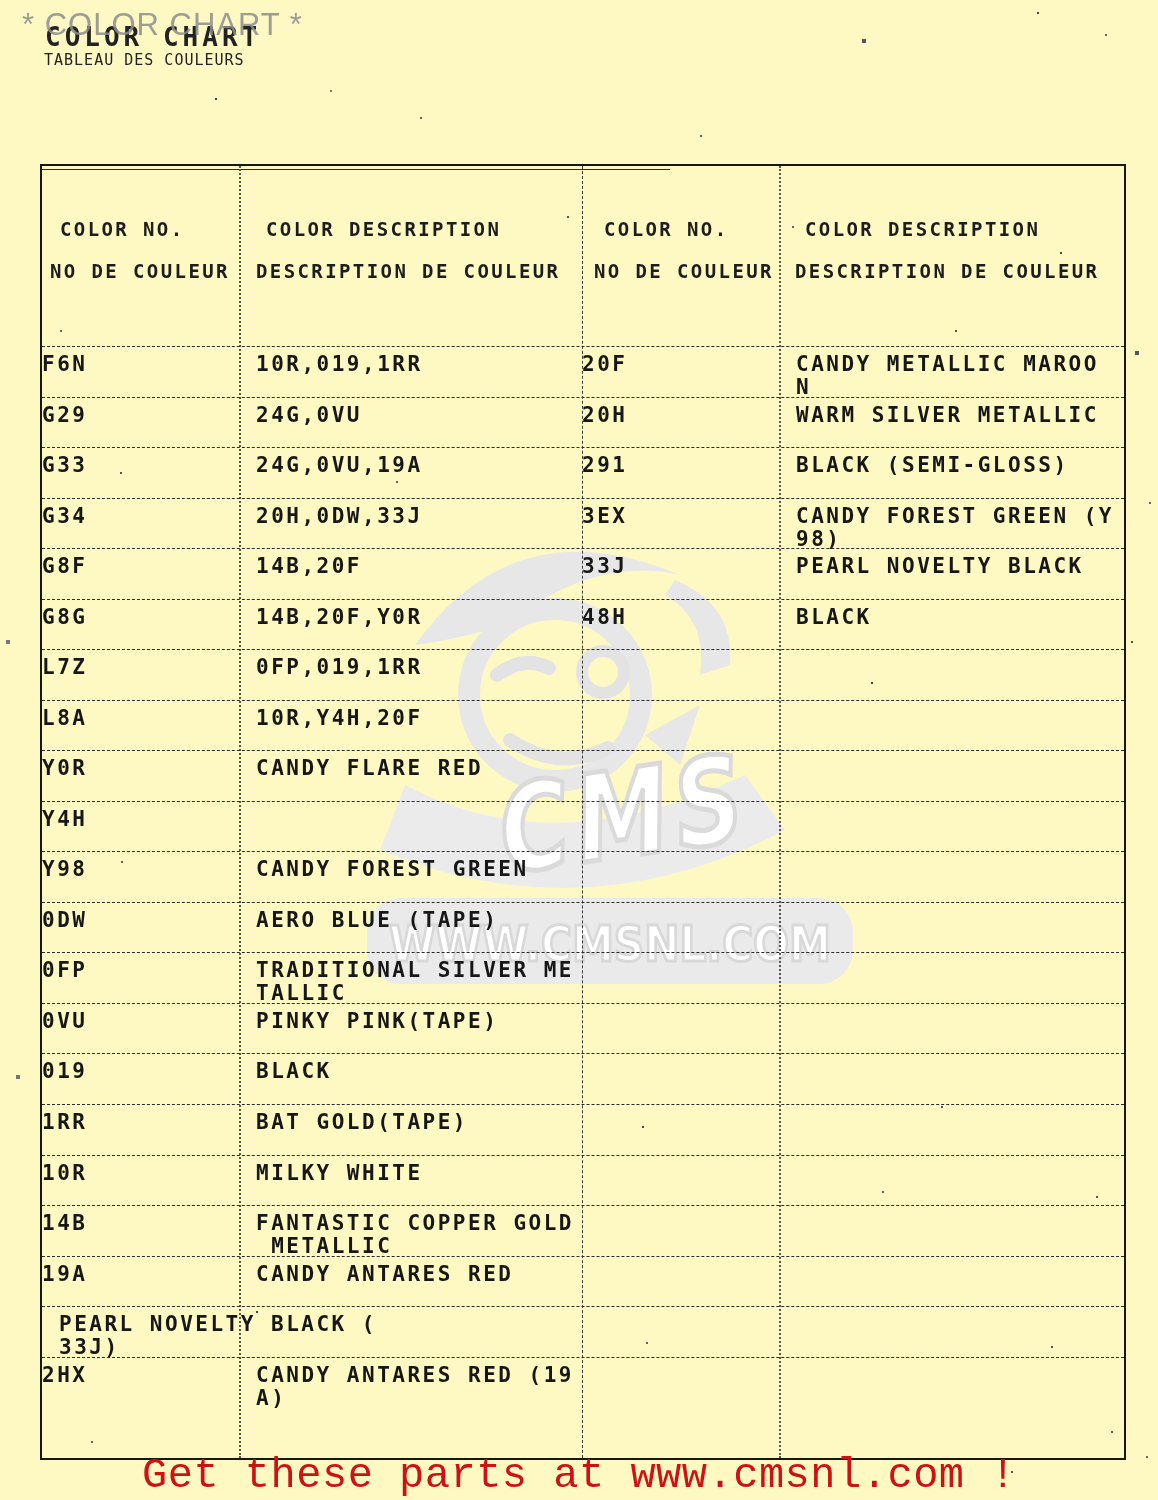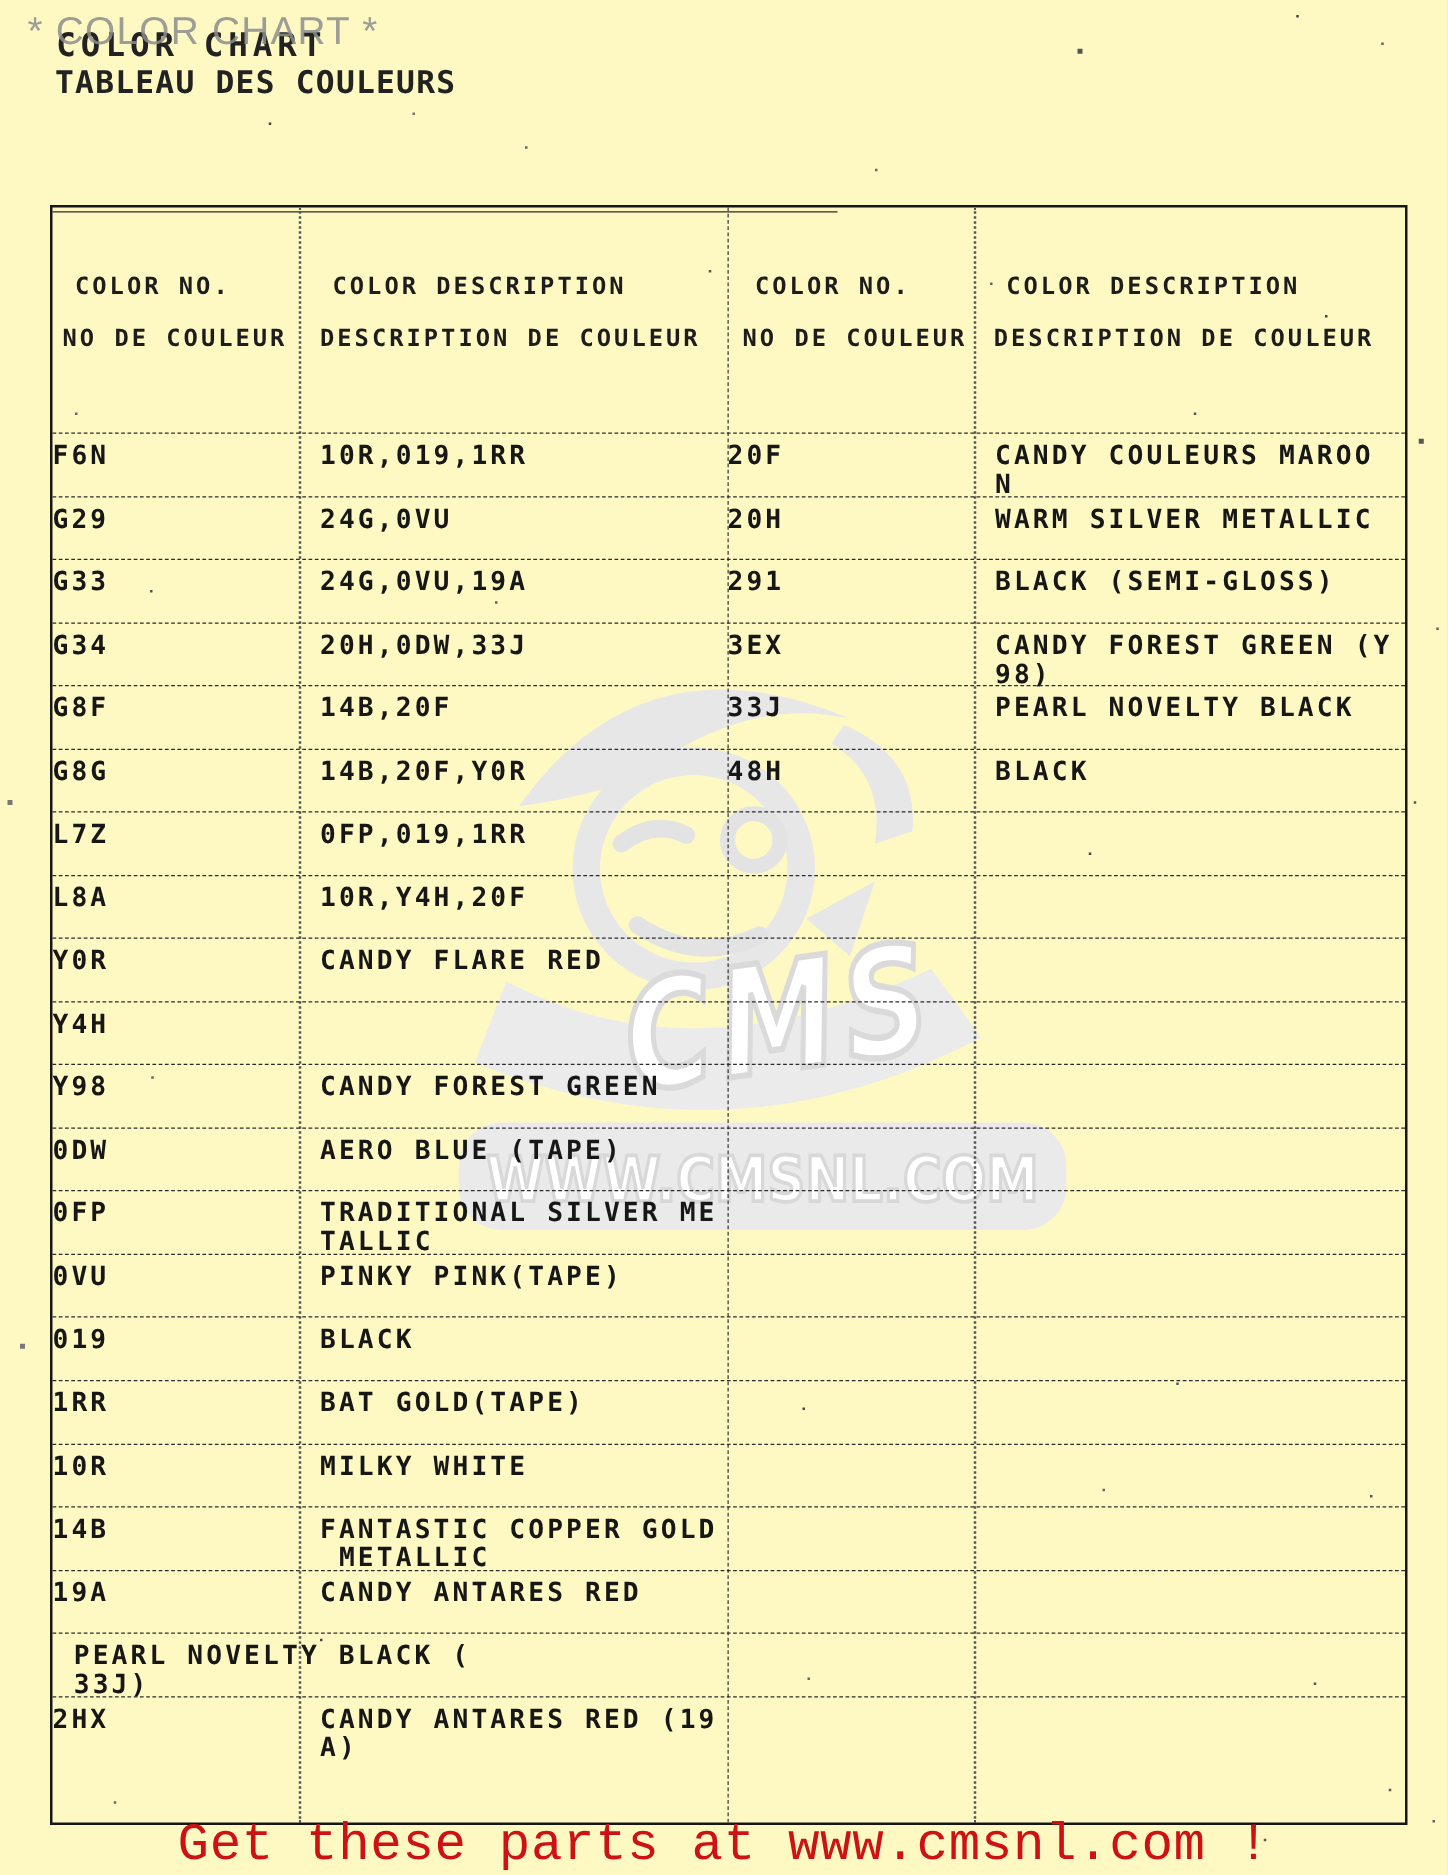--- a/index.html
+++ b/index.html
@@ -15,21 +15,21 @@
     white-space:pre;
   }
   .title-ghost{
     position:absolute;left:22px;top:7px;
     font-family:"Liberation Sans",sans-serif;
     font-size:31px;color:#8d8d8d;letter-spacing:1px;opacity:.85;
     white-space:pre;z-index:3;
   }
   .subtitle-scan{
     position:absolute;left:44px;top:51px;
-    font-size:25px;font-weight:bold;letter-spacing:1px;color:#222;
+    font-size:15px;font-weight:normal;letter-spacing:1px;color:#222;
     white-space:pre;
   }
   
   .watermark{position:absolute;left:345px;top:520px;width:530px;height:500px;z-index:0;}
   
   .color-table{
     position:absolute;left:40px;top:164px;width:1082px;height:1292px;
     border:2px solid #161616;z-index:1;box-sizing:content-box;
   }
   .dbl-top{position:absolute;left:0;top:3px;width:58%;border-top:1px solid #2a2a2a;}
@@ -133,21 +133,21 @@
         <div class="h-en">COLOR DESCRIPTION</div>
         <div class="h-fr">DESCRIPTION DE COULEUR</div>
       </div>
     </div>
 
     <div class="rows" id="rows">
     <div class="trow">
       <div class="cell no-cell">F6N</div>
       <div class="cell desc-cell">10R,019,1RR</div>
       <div class="cell no-cell">20F</div>
-      <div class="cell desc-cell">CANDY COULEURS MAROO
+      <div class="cell desc-cell">CANDY METALLIC MAROO
 N</div>
     </div>
 
     <div class="trow">
       <div class="cell no-cell">G29</div>
       <div class="cell desc-cell">24G,0VU</div>
       <div class="cell no-cell">20H</div>
       <div class="cell desc-cell">WARM SILVER METALLIC</div>
     </div>
 

